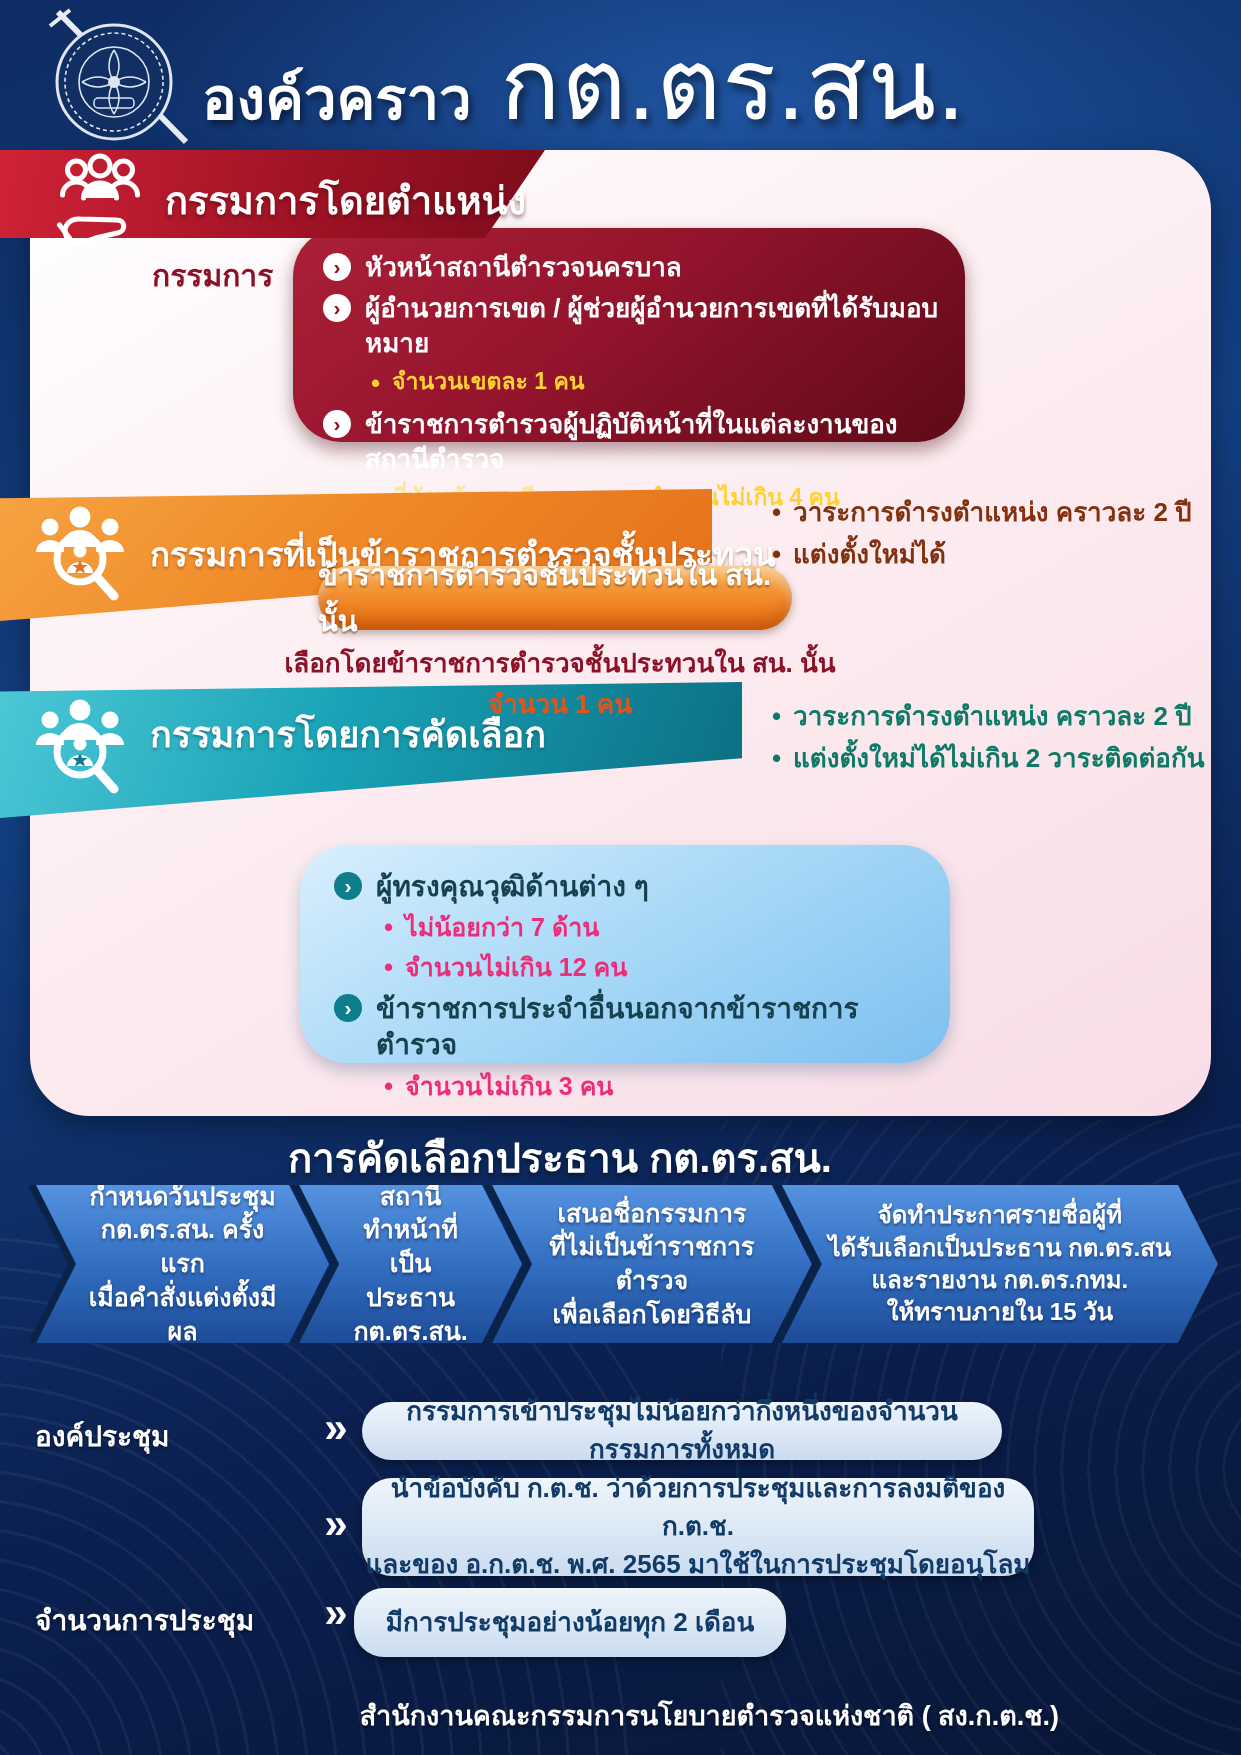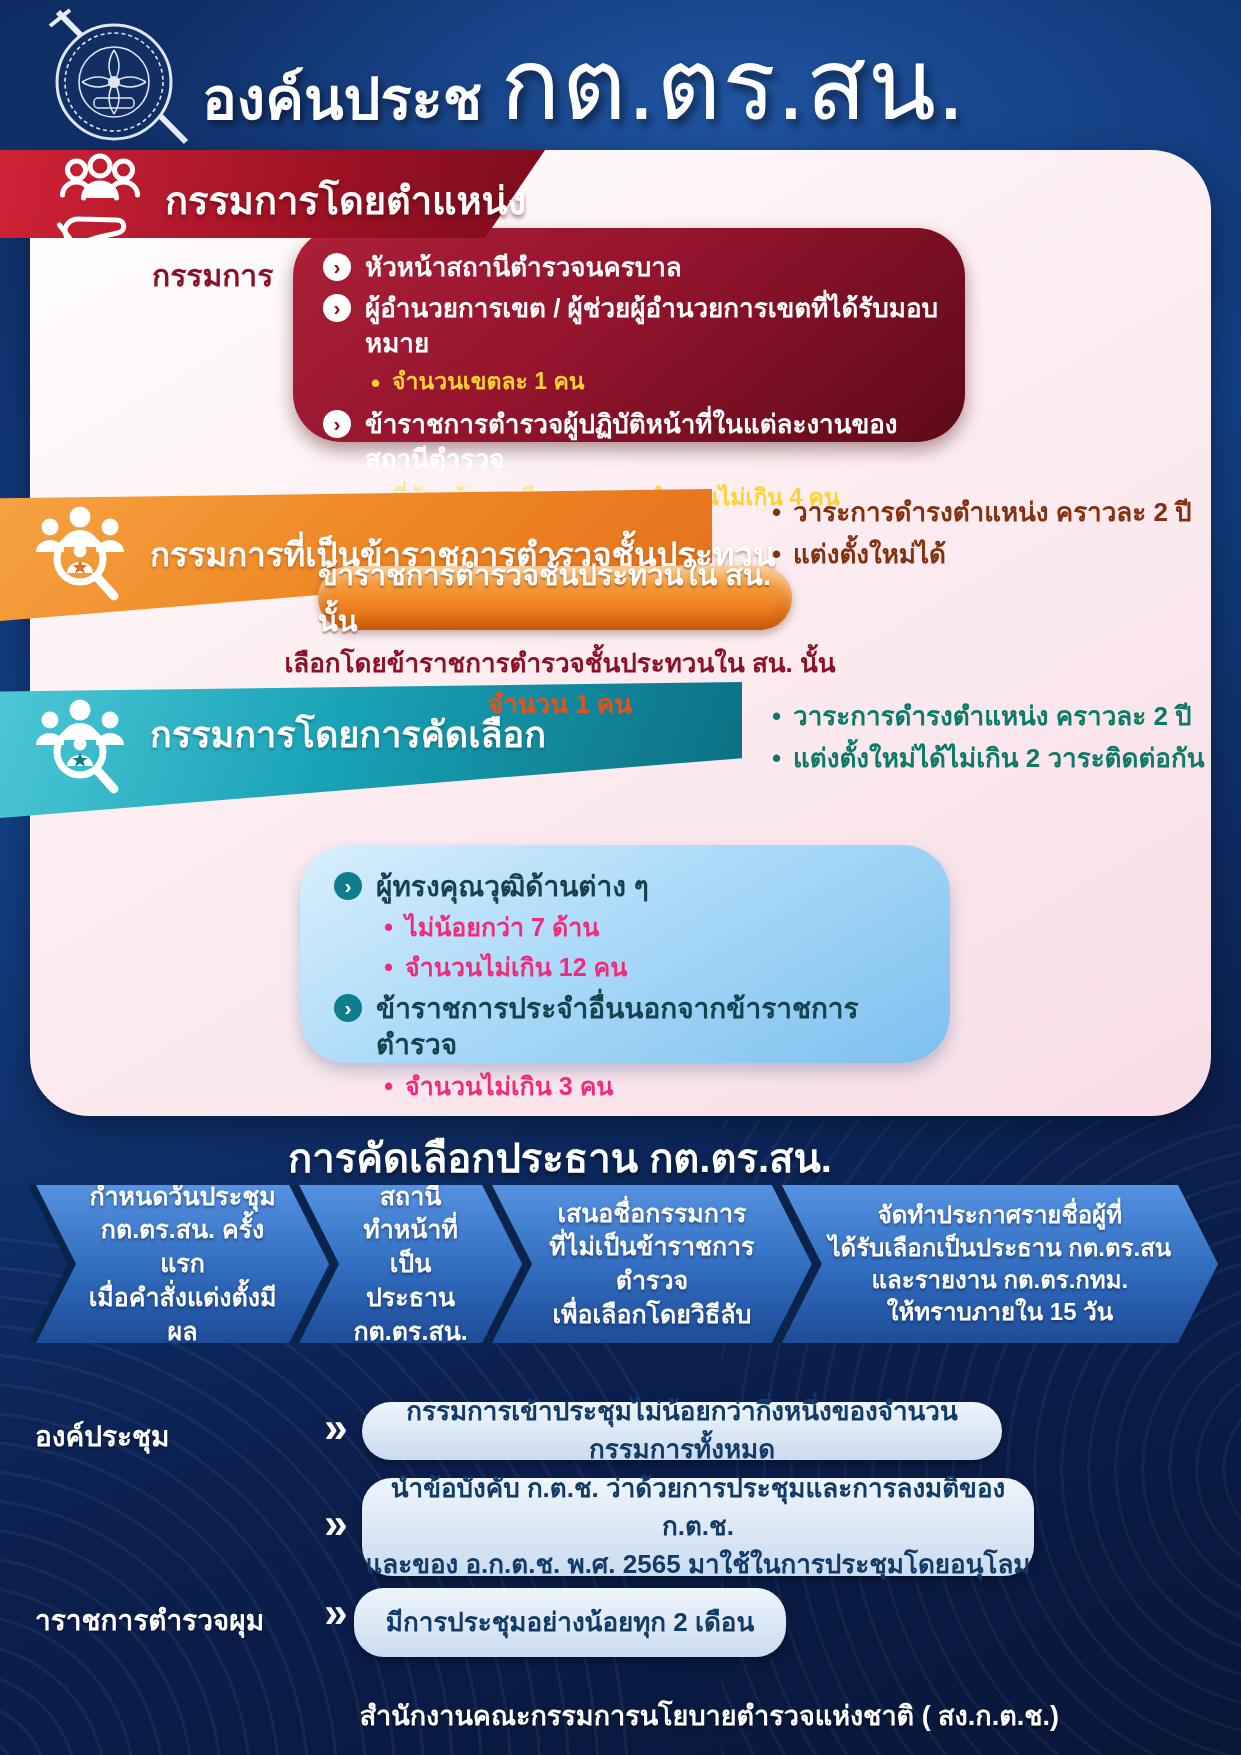--- a/index.html
+++ b/index.html
@@ -149,21 +149,21 @@
       <circle cx="78" cy="74" r="6" fill="#dfe6f2"></circle>
       <g stroke="#dfe6f2" stroke-width="1.5" fill="none">
         <path d="M78 42 q10 16 0 32 q-10 -16 0 -32"></path>
         <path d="M78 106 q10 -16 0 -32 q-10 16 0 32"></path>
         <path d="M46 74 q16 -10 32 0 q-16 10 -32 0"></path>
         <path d="M110 74 q-16 -10 -32 0 q16 10 32 0"></path>
       </g>
       <rect x="58" y="90" width="40" height="10" rx="4" fill="none" stroke="#dfe6f2" stroke-width="1.5"></rect>
     </svg>
   </div>
-  <div class="abs title-prefix">องค์นประช</div>
+  <div class="abs title-prefix">องค์วคราว</div>
   <div class="abs title-main">กต.ตร.สน.</div>
 
   <div class="abs pink-card"></div>
 
   <div class="abs red-banner"></div>
   <div class="abs banner-icon">
     <svg class="icon-svg" viewBox="0 0 95 100" fill="none" stroke="#ffffff" stroke-width="5" stroke-linecap="round" stroke-linejoin="round">
       <circle cx="24" cy="17" r="9"></circle>
       <circle cx="71" cy="17" r="9"></circle>
       <circle cx="47.5" cy="13" r="10"></circle>
@@ -320,18 +320,18 @@
   </div>
 
   <div class="abs rule-label lab1">องค์ประชุม</div>
   <div class="abs rule-arrow arr1">»</div>
   <div class="abs rule-pill pill1">กรรมการเข้าประชุมไม่น้อยกว่ากึ่งหนึ่งของจำนวนกรรมการทั้งหมด</div>
 
   <div class="abs rule-arrow arr2">»</div>
   <div class="abs rule-pill pill2">นำข้อบังคับ ก.ต.ช. ว่าด้วยการประชุมและการลงมติของ ก.ต.ช.
 และของ อ.ก.ต.ช. พ.ศ. 2565 มาใช้ในการประชุมโดยอนุโลม</div>
 
-  <div class="abs rule-label lab3">าราชการตำรวจผุม</div>
+  <div class="abs rule-label lab3">จำนวนการประชุม</div>
   <div class="abs rule-arrow arr3">»</div>
   <div class="abs rule-pill pill3">มีการประชุมอย่างน้อยทุก 2 เดือน</div>
 
   <div class="abs footer-text">สำนักงานคณะกรรมการนโยบายตำรวจแห่งชาติ ( สง.ก.ต.ช.)</div>
 </div>
 
 </body></html>

